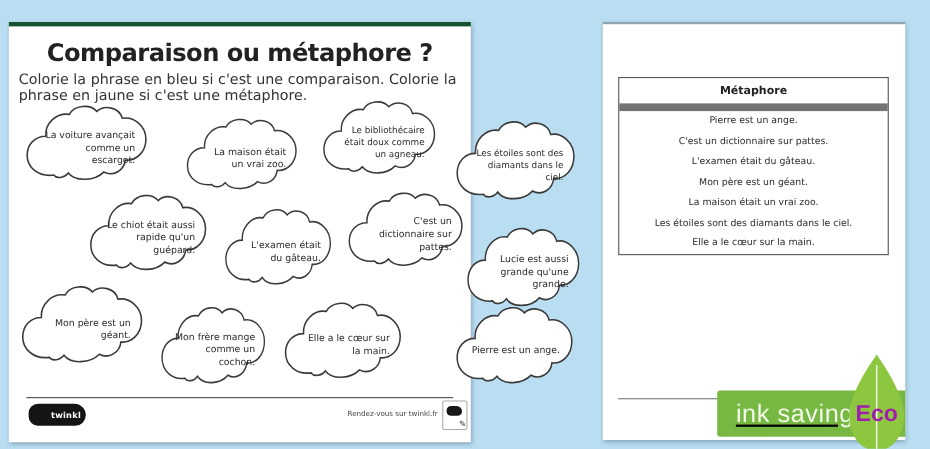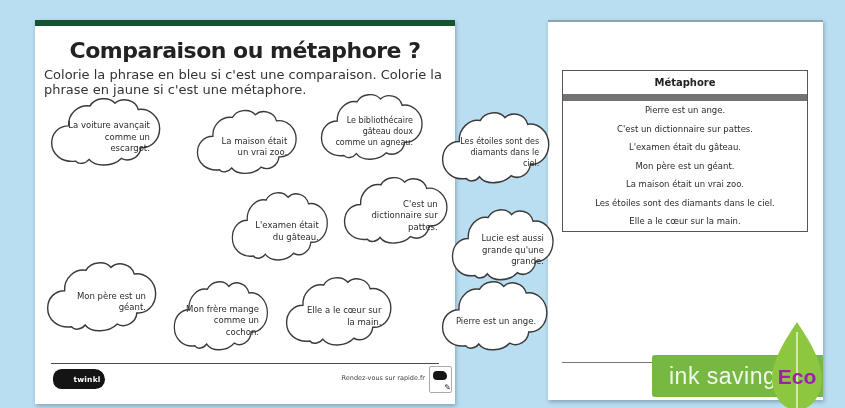--- a/index.html
+++ b/index.html
@@ -7,22 +7,22 @@
     width:845px;height:408px;position:relative;overflow:hidden;
     background:#b9ddf1;
     font-family:"DejaVu Sans","Liberation Sans",sans-serif;
   }
   
   .page{
     position:absolute;background:#ffffff;
     box-shadow:1px 2px 4px rgba(40,60,80,.35);
   }
   .page-left{
-    left:35px;top:20px;width:420px;height:378px;
-    border-top:6px solid #14532d;z-index:2;
+    left:8px;top:20px;width:420px;height:378px;
+    border-top:4px solid #14532d;z-index:2;
   }
   .page-right{
     left:548px;top:20px;width:275px;height:378px;
     border-top:2px solid #8fa3af;z-index:1;
   }
   
   .ws-title{
     position:absolute;left:0;right:0;top:12px;
     text-align:center;font-size:22px;font-weight:bold;color:#222;
     letter-spacing:-.5px;
@@ -75,21 +75,21 @@
     font-size:10px;font-weight:bold;color:#222;
   }
   .ans-row{
     height:18.5px;display:flex;align-items:center;justify-content:center;
     font-size:8.5px;color:#2b2b2b;
   }
   
   .ink-banner{
     position:absolute;left:652px;top:355px;width:171px;height:42px;
     border-radius:3px 0 0 3px;z-index:5;
-    display:flex;align-items:center;
+    display:flex;align-items:center;text-decoration:underline;
   }
   .ink-banner-label{
     margin-left:17px;font-size:23px;color:#f2f9ea;
     font-family:"Liberation Sans",sans-serif;letter-spacing:.5px;
   }
   .eco-leaf{position:absolute;left:767px;top:320px;width:60px;height:92px;z-index:6;}
   .eco-label{
     position:absolute;left:767px;top:358px;width:60px;height:38px;z-index:7;
     display:flex;align-items:center;justify-content:center;
     font-size:21px;font-weight:bold;color:#a21caf;
@@ -112,27 +112,33 @@
   <div class="cloud" style="left:160px;top:82px;width:106px;height:72px;">
     <svg viewBox="0 0 130 84" preserveAspectRatio="none">
         <path d="M30,72 C14,74 3,64 3,52 C3,41 11,33 22,33 C21,20 33,9 46,11 C51,2 67,0 74,8 C82,1 97,4 100,15 C112,13 124,23 124,36 C124,49 114,58 103,57 C102,67 91,74 81,69 C72,78 52,79 45,70 C41,75 33,76 30,72 Z" fill="#fff" stroke="#3a3a3a" stroke-width="1.6"></path>
       </svg>
     <div class="cloud-label">La maison était un vrai zoo.</div>
   </div>
   <div class="cloud" style="left:284px;top:66px;width:108px;height:74px;">
     <svg viewBox="0 0 130 84" preserveAspectRatio="none">
         <path d="M30,72 C14,74 3,64 3,52 C3,41 11,33 22,33 C21,20 33,9 46,11 C51,2 67,0 74,8 C82,1 97,4 100,15 C112,13 124,23 124,36 C124,49 114,58 103,57 C102,67 91,74 81,69 C72,78 52,79 45,70 C41,75 33,76 30,72 Z" fill="#fff" stroke="#3a3a3a" stroke-width="1.6"></path>
       </svg>
-    <div class="cloud-label" style="font-size:8px;">Le bibliothécaire gâteau doux comme un agneau.</div>
+    <div class="cloud-label" style="font-size:8px;">Le bibliothécaire était doux comme un agneau.</div>
   </div>
   <div class="cloud" style="left:405px;top:84px;width:114px;height:80px;">
     <svg viewBox="0 0 130 84" preserveAspectRatio="none">
         <path d="M30,72 C14,74 3,64 3,52 C3,41 11,33 22,33 C21,20 33,9 46,11 C51,2 67,0 74,8 C82,1 97,4 100,15 C112,13 124,23 124,36 C124,49 114,58 103,57 C102,67 91,74 81,69 C72,78 52,79 45,70 C41,75 33,76 30,72 Z" fill="#fff" stroke="#3a3a3a" stroke-width="1.6"></path>
       </svg>
     <div class="cloud-label" style="font-size:8px;">Les étoiles sont des diamants dans le ciel.</div>
+  </div>
+  <div class="cloud" style="left:72px;top:151px;width:112px;height:77px;">
+    <svg viewBox="0 0 130 84" preserveAspectRatio="none">
+        <path d="M30,72 C14,74 3,64 3,52 C3,41 11,33 22,33 C21,20 33,9 46,11 C51,2 67,0 74,8 C82,1 97,4 100,15 C112,13 124,23 124,36 C124,49 114,58 103,57 C102,67 91,74 81,69 C72,78 52,79 45,70 C41,75 33,76 30,72 Z" fill="#fff" stroke="#3a3a3a" stroke-width="1.6"></path>
+      </svg>
+    <div class="cloud-label">Le chiot était aussi rapide qu'un guépard.</div>
   </div>
   <div class="cloud" style="left:195px;top:164px;width:102px;height:77px;">
     <svg viewBox="0 0 130 84" preserveAspectRatio="none">
         <path d="M30,72 C14,74 3,64 3,52 C3,41 11,33 22,33 C21,20 33,9 46,11 C51,2 67,0 74,8 C82,1 97,4 100,15 C112,13 124,23 124,36 C124,49 114,58 103,57 C102,67 91,74 81,69 C72,78 52,79 45,70 C41,75 33,76 30,72 Z" fill="#fff" stroke="#3a3a3a" stroke-width="1.6"></path>
       </svg>
     <div class="cloud-label">L'examen était du gâteau.</div>
   </div>
   <div class="cloud" style="left:307px;top:149px;width:110px;height:75px;">
     <svg viewBox="0 0 130 84" preserveAspectRatio="none">
         <path d="M30,72 C14,74 3,64 3,52 C3,41 11,33 22,33 C21,20 33,9 46,11 C51,2 67,0 74,8 C82,1 97,4 100,15 C112,13 124,23 124,36 C124,49 114,58 103,57 C102,67 91,74 81,69 C72,78 52,79 45,70 C41,75 33,76 30,72 Z" fill="#fff" stroke="#3a3a3a" stroke-width="1.6"></path>
@@ -167,21 +173,21 @@
     <svg viewBox="0 0 130 84" preserveAspectRatio="none">
         <path d="M30,72 C14,74 3,64 3,52 C3,41 11,33 22,33 C21,20 33,9 46,11 C51,2 67,0 74,8 C82,1 97,4 100,15 C112,13 124,23 124,36 C124,49 114,58 103,57 C102,67 91,74 81,69 C72,78 52,79 45,70 C41,75 33,76 30,72 Z" fill="#fff" stroke="#3a3a3a" stroke-width="1.6"></path>
       </svg>
     <div class="cloud-label">Pierre est un ange.</div>
   </div>
 
   <div class="footer-line"></div>
   <div class="twinkl-blob">
     <span>twinkl</span>
   </div>
-  <div class="visit-text">Rendez-vous sur rapide.fr</div>
+  <div class="visit-text">Rendez-vous sur twinkl.fr</div>
   <div class="page-icon">
     <div class="mini-blob"></div>
     <div class="mini-pencil">✎</div>
   </div>
 </div>
 
 <div class="page page-right">
   <div class="ans-table">
     <div class="ans-header">Métaphore</div>
     <div class="ans-row">Pierre est un ange.</div>

